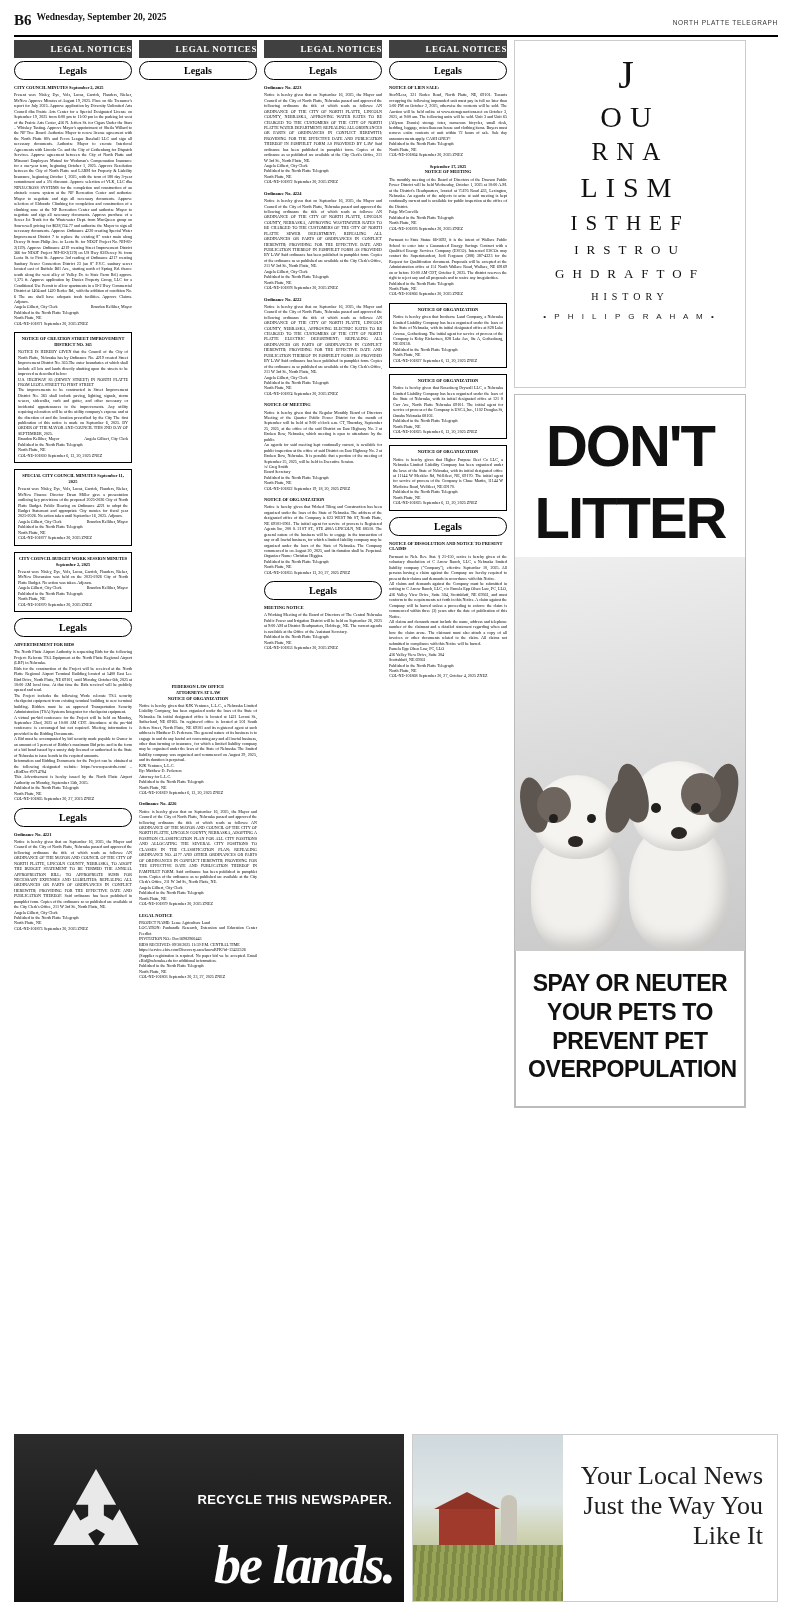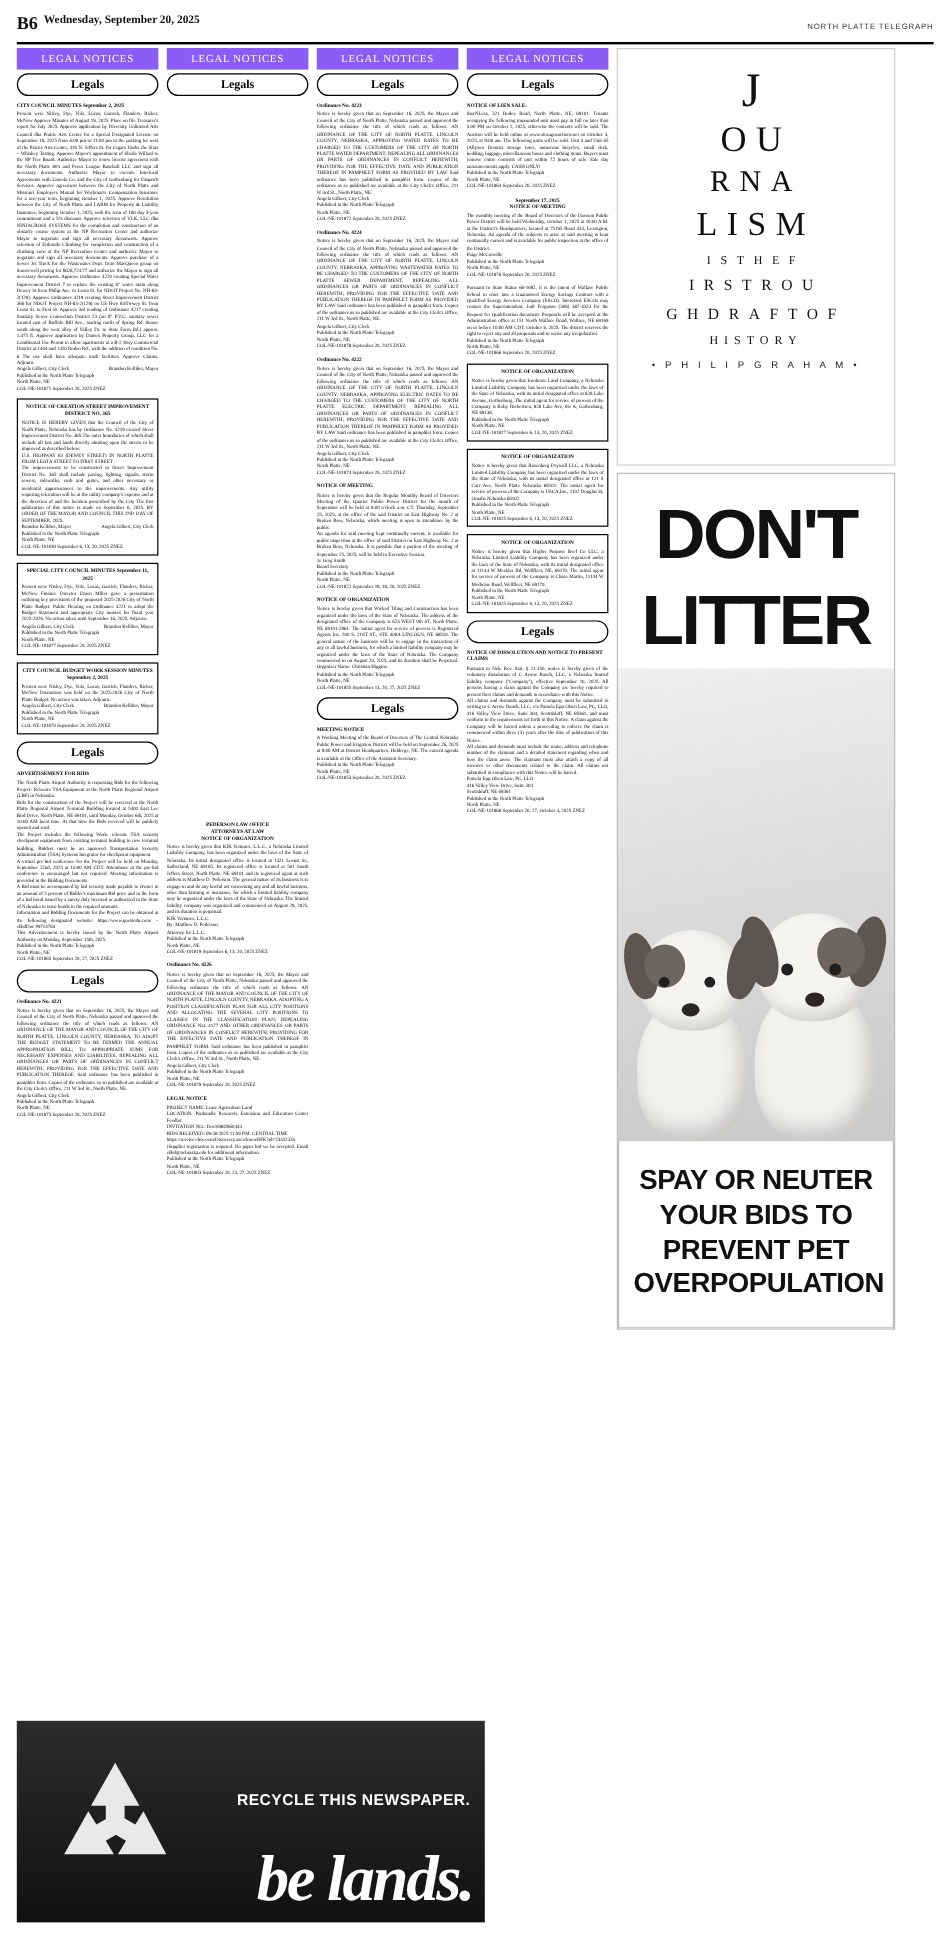--- a/index.html
+++ b/index.html
@@ -37,24 +37,24 @@
   }
   
   .content {
     position: absolute; top: 40px; left: 14px; right: 14px; bottom: 0;
     display: flex; gap: 7px;
   }
   .col { width: 118px; flex: 0 0 118px; }
   .col.wide { width: 232px; flex: 0 0 232px; }
   
   .ln-banner {
-    background: #8b5cf6; color: #fff;
-    text-align: center;
-    font-family: "Liberation Serif", serif;
-    font-weight: normal; font-size: 9px; letter-spacing: .6px;
+    background: #404040; color: #fff;
+    text-align: right;
+    font-family: "Liberation Serif", serif;
+    font-weight: bold; font-size: 9px; letter-spacing: .6px;
     padding: 4px 0 4px 0;
     margin-bottom: 3px;
   }
   .legals-pill {
     border: 1px solid #000;
     border-radius: 11px;
     text-align: center;
     font-family: "Liberation Serif", serif;
     font-weight: bold; font-size: 10px;
     padding: 3px 0;
@@ -100,21 +100,21 @@
   .jtxt {
     font-family: "Liberation Serif", serif;
     font-weight: normal;
     letter-spacing: 8px;
     color: #111;
   }
   .j1 { font-size: 40px; line-height: 1.0; margin-bottom: 6px; }
   .j2 { font-size: 30px; line-height: 1.05; margin-bottom: 6px; }
   .j3 { font-size: 25px; line-height: 1.05; margin-bottom: 8px; }
   .j4 { font-size: 28px; line-height: 1.1; margin-bottom: 8px; }
-  .j5 { font-size: 10px; line-height: 1.1; margin-bottom: 8px; }
+  .j5 { font-size: 21px; line-height: 1.1; margin-bottom: 8px; }
   .j6 { font-size: 13px; line-height: 1.1; margin-bottom: 10px; }
   .j7 { font-size: 10px; letter-spacing: 5px; margin-bottom: 10px; }
   .jattr { font-size: 8px; letter-spacing: 3px; color: #222; }
   
   .ad-litter {
     border: 1px solid #bbb;
     background: #fff;
     height: 714px;
     display: flex; flex-direction: column;
     margin-bottom: 6px;
@@ -554,34 +554,45 @@
             <div class="dog-head" style="left:12px;bottom:100px;width:94px;height:90px"></div>
             <div class="dog-ear" style="left:0px;bottom:128px;width:28px;height:60px;transform:rotate(-14deg)"></div>
             <div class="dog-ear" style="left:90px;bottom:128px;width:28px;height:60px;transform:rotate(14deg)"></div>
             <div class="dog-patch" style="left:62px;bottom:136px;width:40px;height:42px"></div>
             <div class="dog-eye" style="left:32px;bottom:138px;width:10px;height:10px"></div>
             <div class="dog-eye" style="left:72px;bottom:138px;width:10px;height:10px"></div>
             <div class="dog-nose" style="left:52px;bottom:112px;width:16px;height:12px"></div>
           </div>
         </div>
         <div class="spay">
-          <div class="spay-line">SPAY OR NEUTER YOUR BIDS TO PREVENT PET OVERPOPULATION</div>
+          <div class="spay-line">SPAY OR NEUTER YOUR PETS TO PREVENT PET OVERPOPULATION</div>
         </div>
       </div>
 
     </div>
   </div>
 
   <div class="bottom-ads">
     <div class="ad-green">
       <svg class="recycle-sym" viewBox="0 0 100 100">
         <g fill="#e9e9e9">
           <path d="M50 8 L68 40 L57 40 L57 54 L43 54 L43 40 L32 40 Z"></path>
           <path d="M12 76 L30 44 L36 54 L48 47 L55 59 L43 66 L49 76 Z"></path>
           <path d="M88 76 L52 76 L58 66 L46 59 L53 47 L65 54 L71 44 Z"></path>
         </g>
       </svg>
       <div class="recycle-text">RECYCLE THIS NEWSPAPER.</div>
       <div class="begreen">be lands.</div>
     </div>
+    <div class="ad-local">
+      <div class="farm">
+        <div class="barn"></div>
+        <div class="silo"></div>
+        <div class="field"></div>
+      </div>
+      <div class="local-text">
+        <div class="lt1">Your Local News</div>
+        <div class="lt2">Just the Way You Like It</div>
+      </div>
+    </div>
   </div>
 
 </div>
 
 </body></html>

